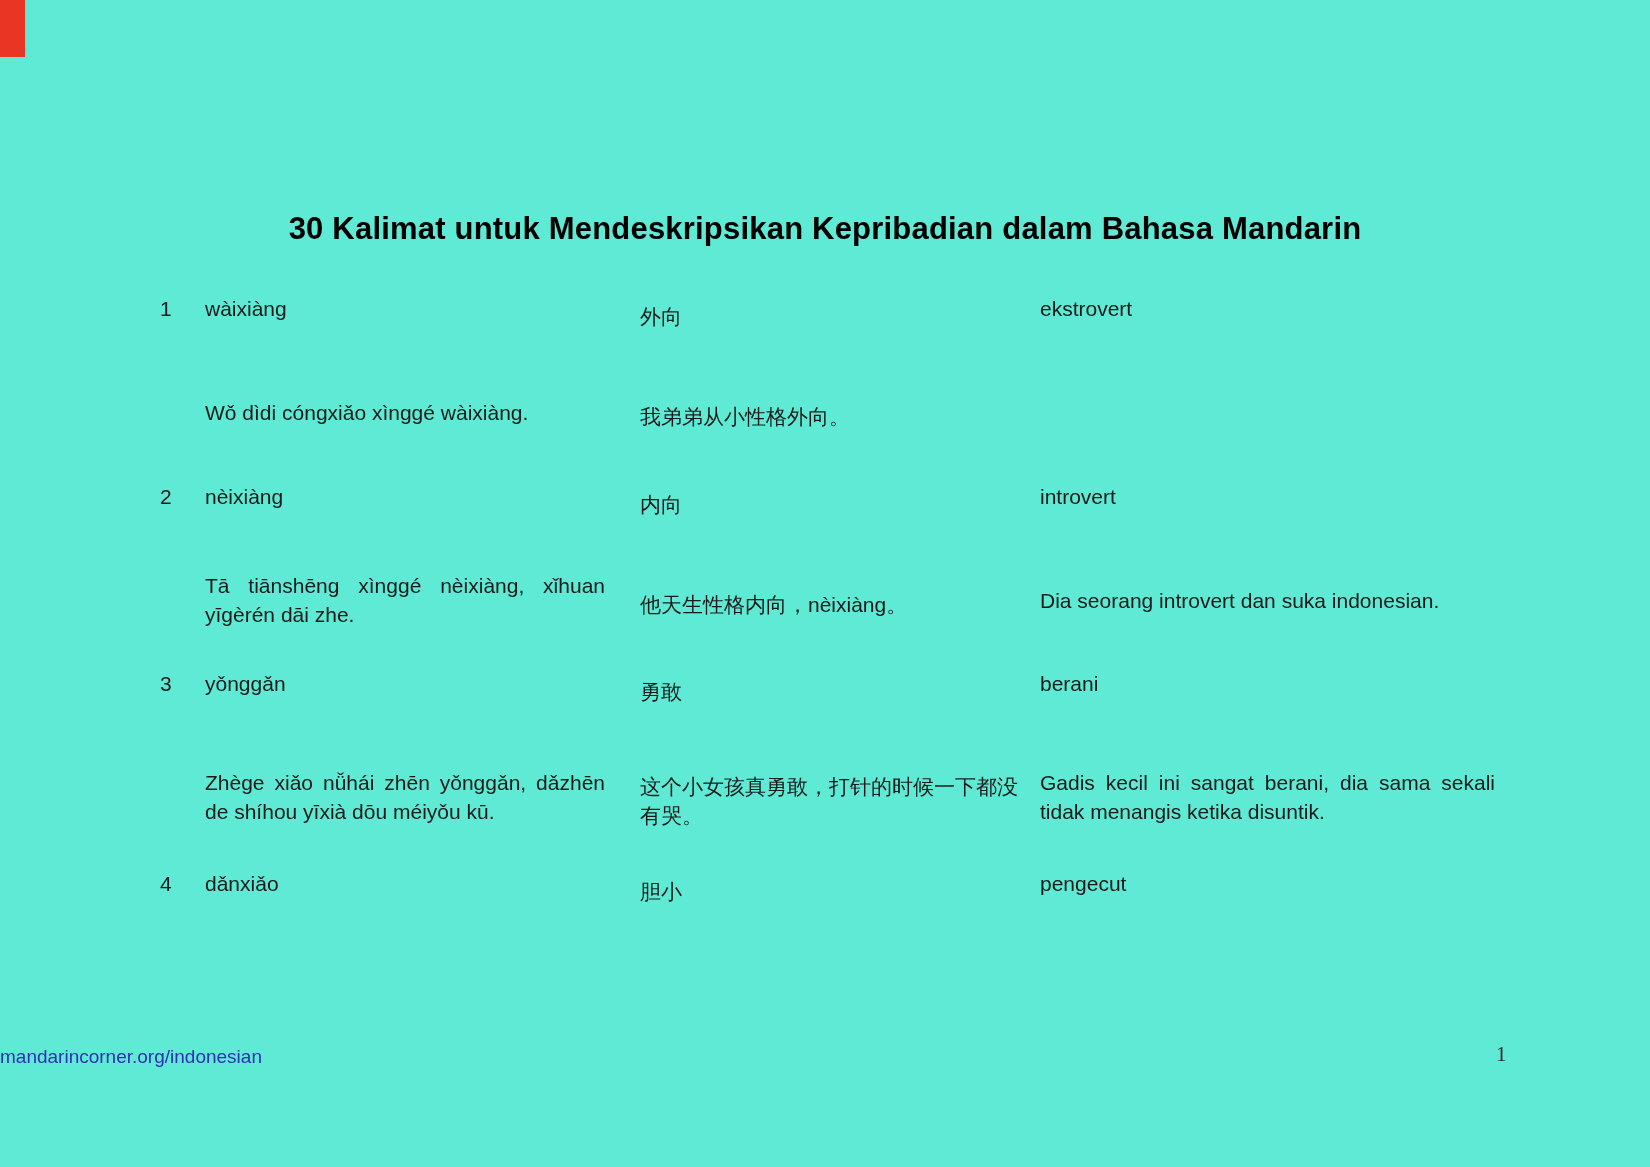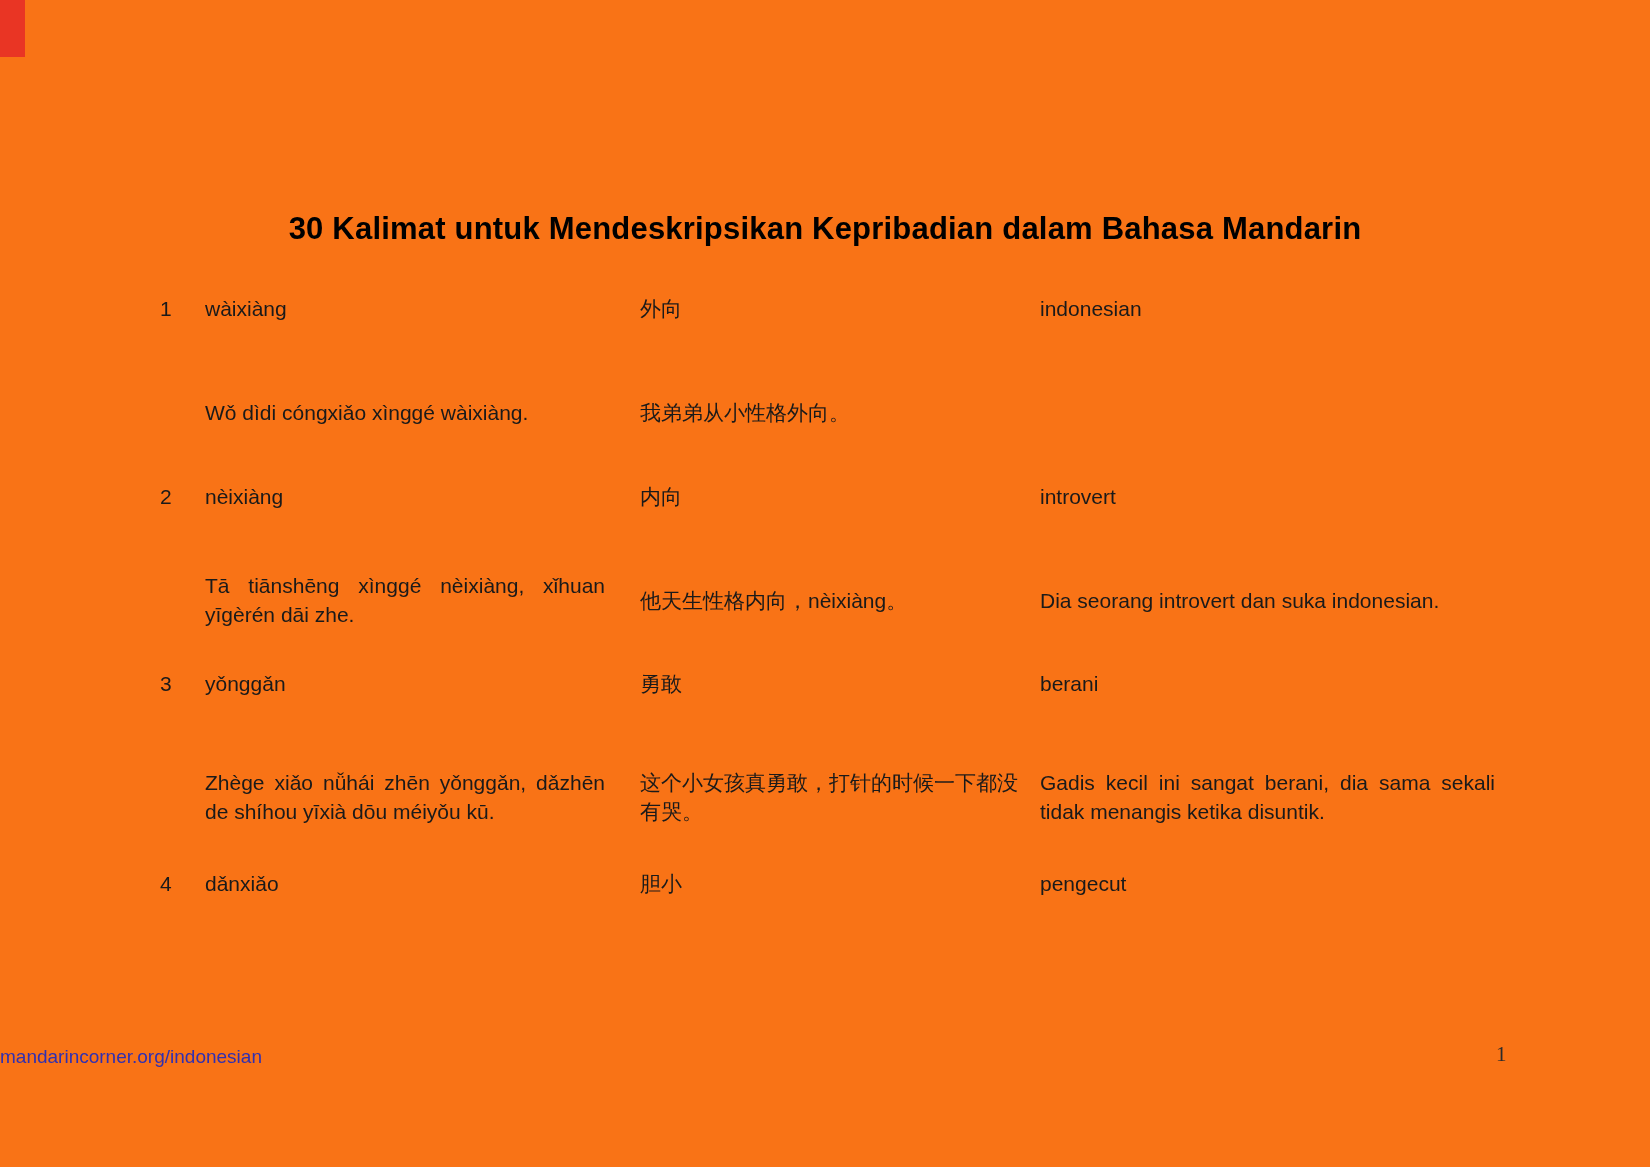--- a/index.html
+++ b/index.html
@@ -4,21 +4,21 @@
 <style>
   html, body {
     margin: 0;
     padding: 0;
     background: #ffffff;
   }
   .page {
     position: relative;
     width: 1650px;
     height: 1167px;
-    background: #f97316;
+    background: #5eead4;
     overflow: hidden;
     font-family: "Liberation Sans", sans-serif;
     color: #1a1a1a;
   }
   .red-marker {
     position: absolute;
     left: 0;
     top: 0;
     width: 25px;
     height: 57px;
@@ -48,21 +48,21 @@
   .word-row {
     line-height: 26px;
   }
   .sent-row {
     height: 84px;
     align-items: center;
     line-height: 29px;
   }
   .cell { min-width: 0; }
   .cell.pinyin { padding-right: 35px; }
-  .cell.hanzi  { padding-right: 22px; }
+  .cell.hanzi  { padding-right: 22px; margin-top: 8px; }
   .cell.indo   { padding-right: 0; }
   .ln {
     display: block;
     white-space: nowrap;
   }
   .ln.j {
     white-space: normal;
     text-align: justify;
     text-align-last: justify;
   }
@@ -94,21 +94,21 @@
 <div class="page">
 
   <div class="red-marker"></div>
 
   <h1 class="doc-title">30 Kalimat untuk Mendeskripsikan Kepribadian dalam Bahasa Mandarin</h1>
 
   <div class="row word-row" style="top:296px">
     <div class="cell num">1</div>
     <div class="cell pinyin">wàixiàng</div>
     <div class="cell hanzi">外向</div>
-    <div class="cell indo">indonesian</div>
+    <div class="cell indo">ekstrovert</div>
   </div>
 
   <div class="row sent-row" style="top:370px">
     <div class="cell num"></div>
     <div class="cell pinyin">
       <span class="ln">Wǒ dìdi cóngxiǎo xìnggé wàixiàng.</span>
     </div>
     <div class="cell hanzi">
       <span class="ln">我弟弟从小性格外向。</span>
     </div>

